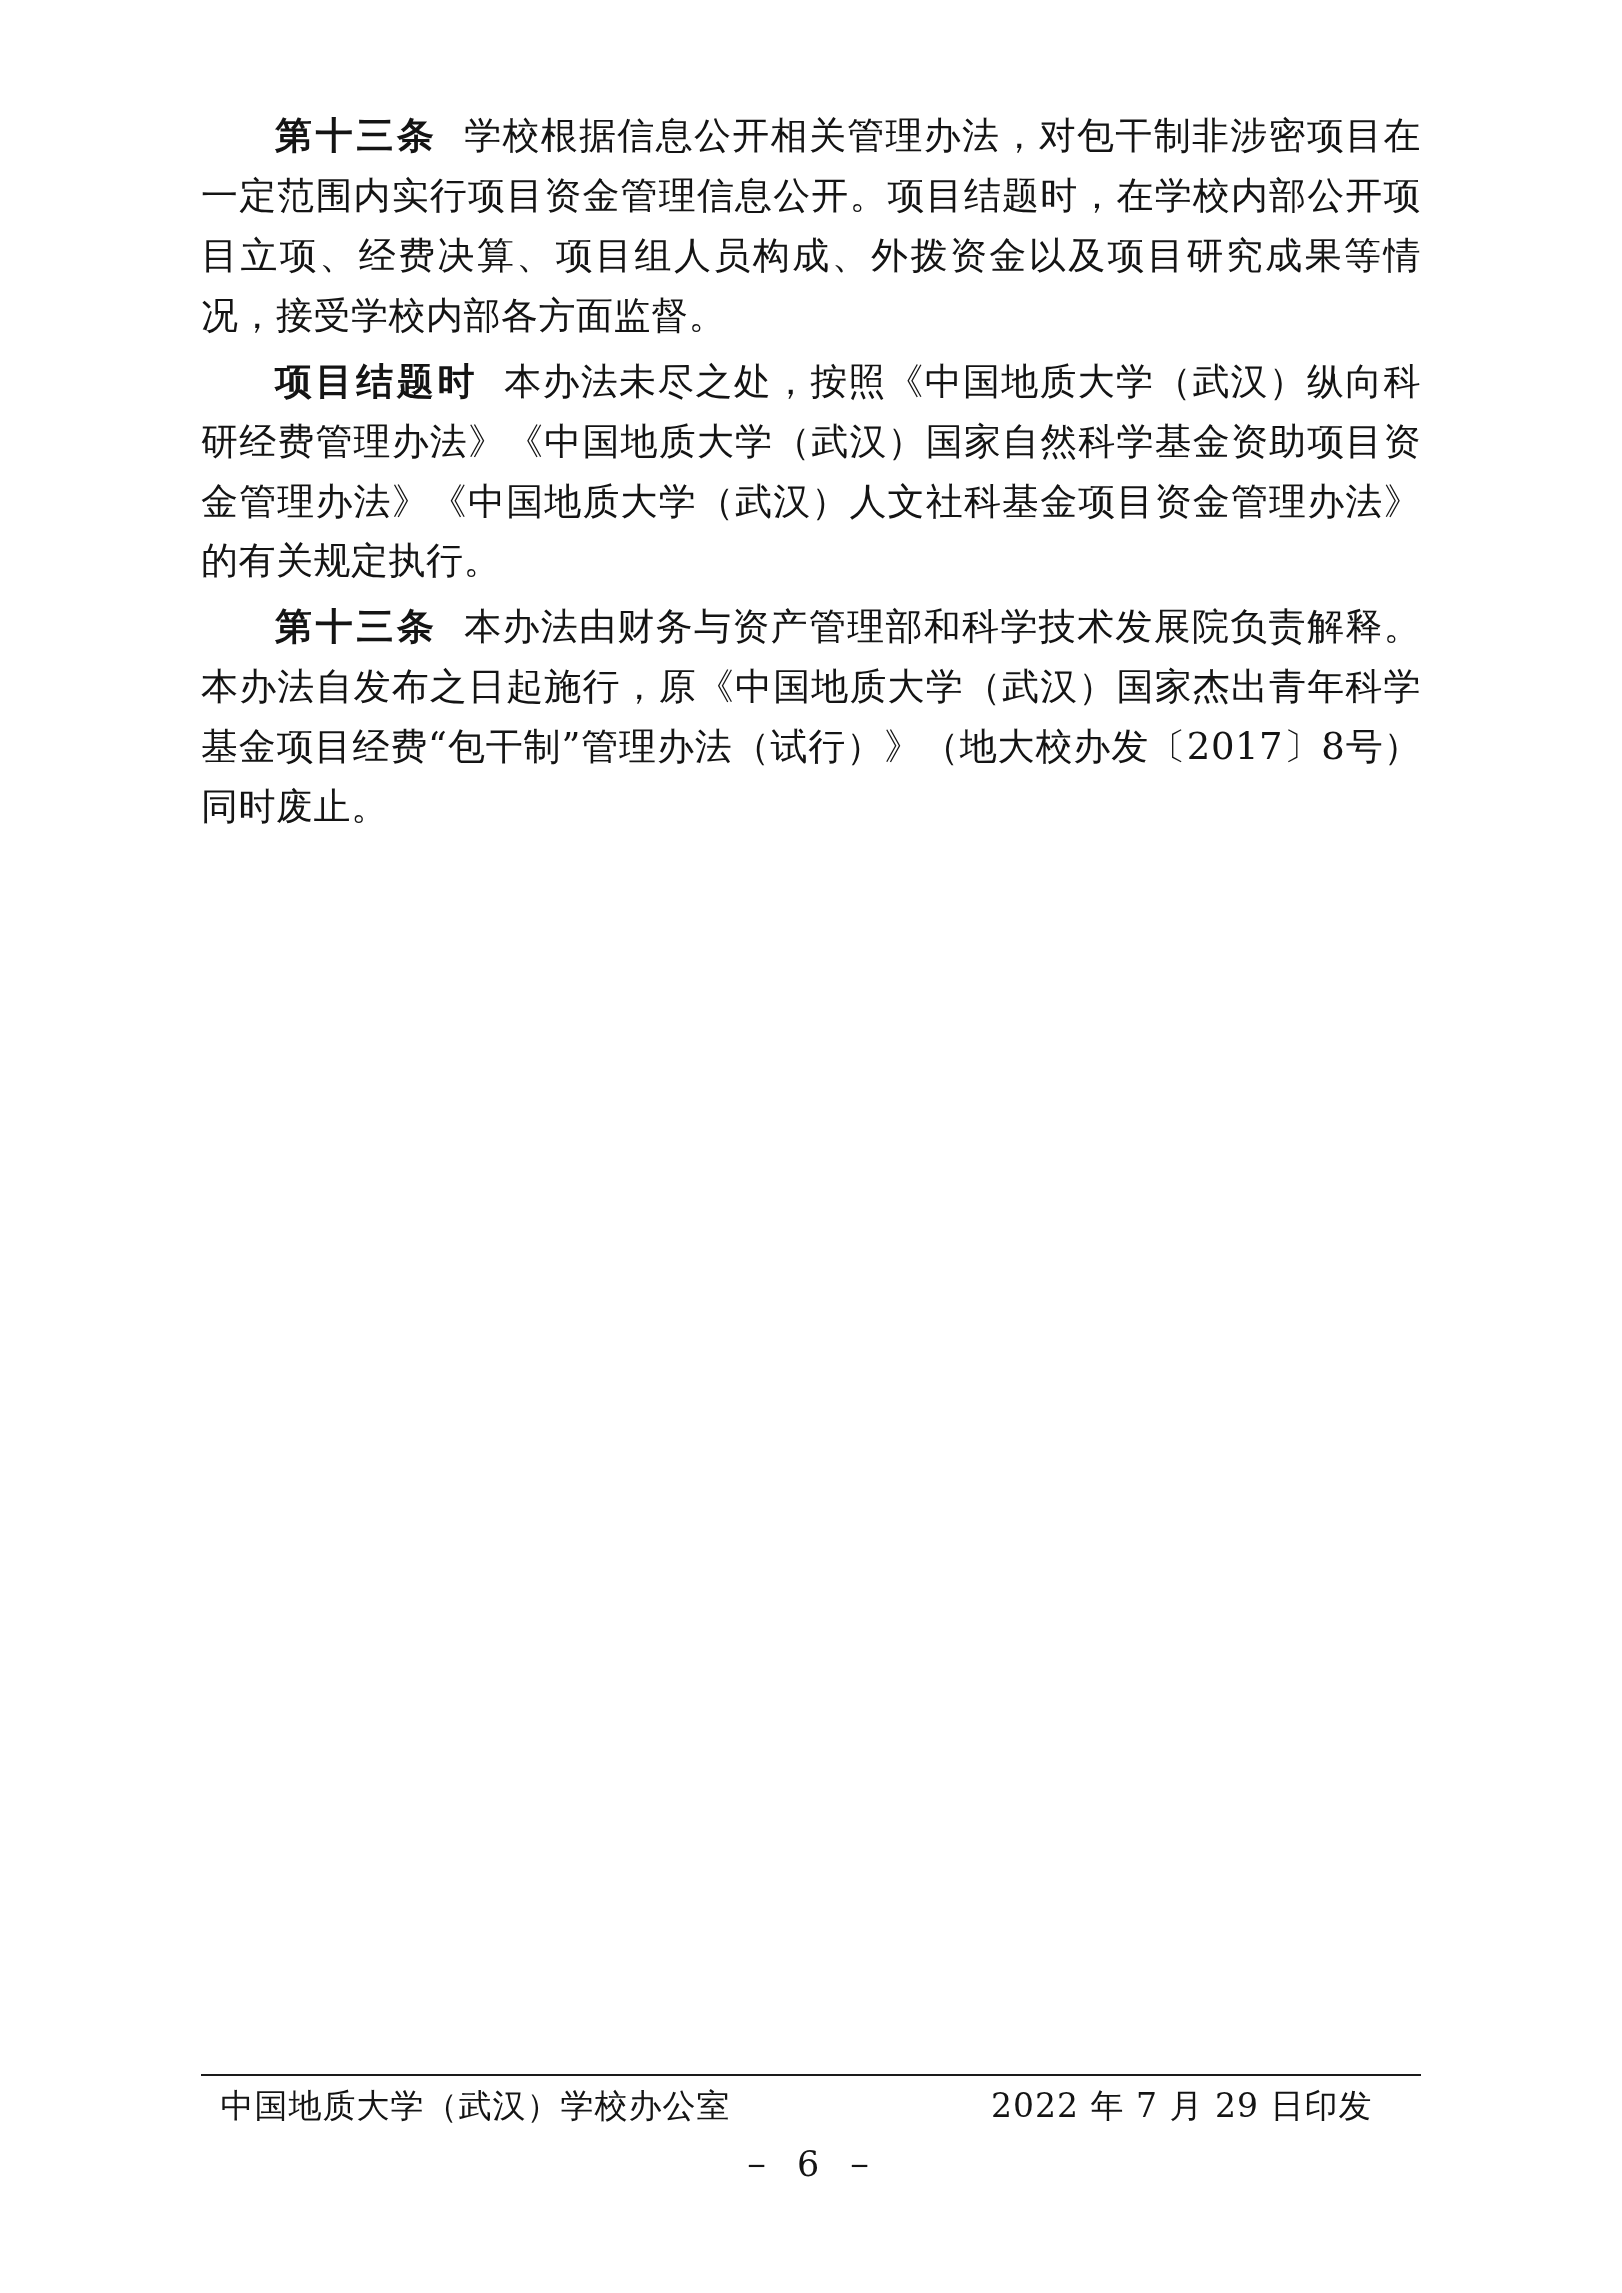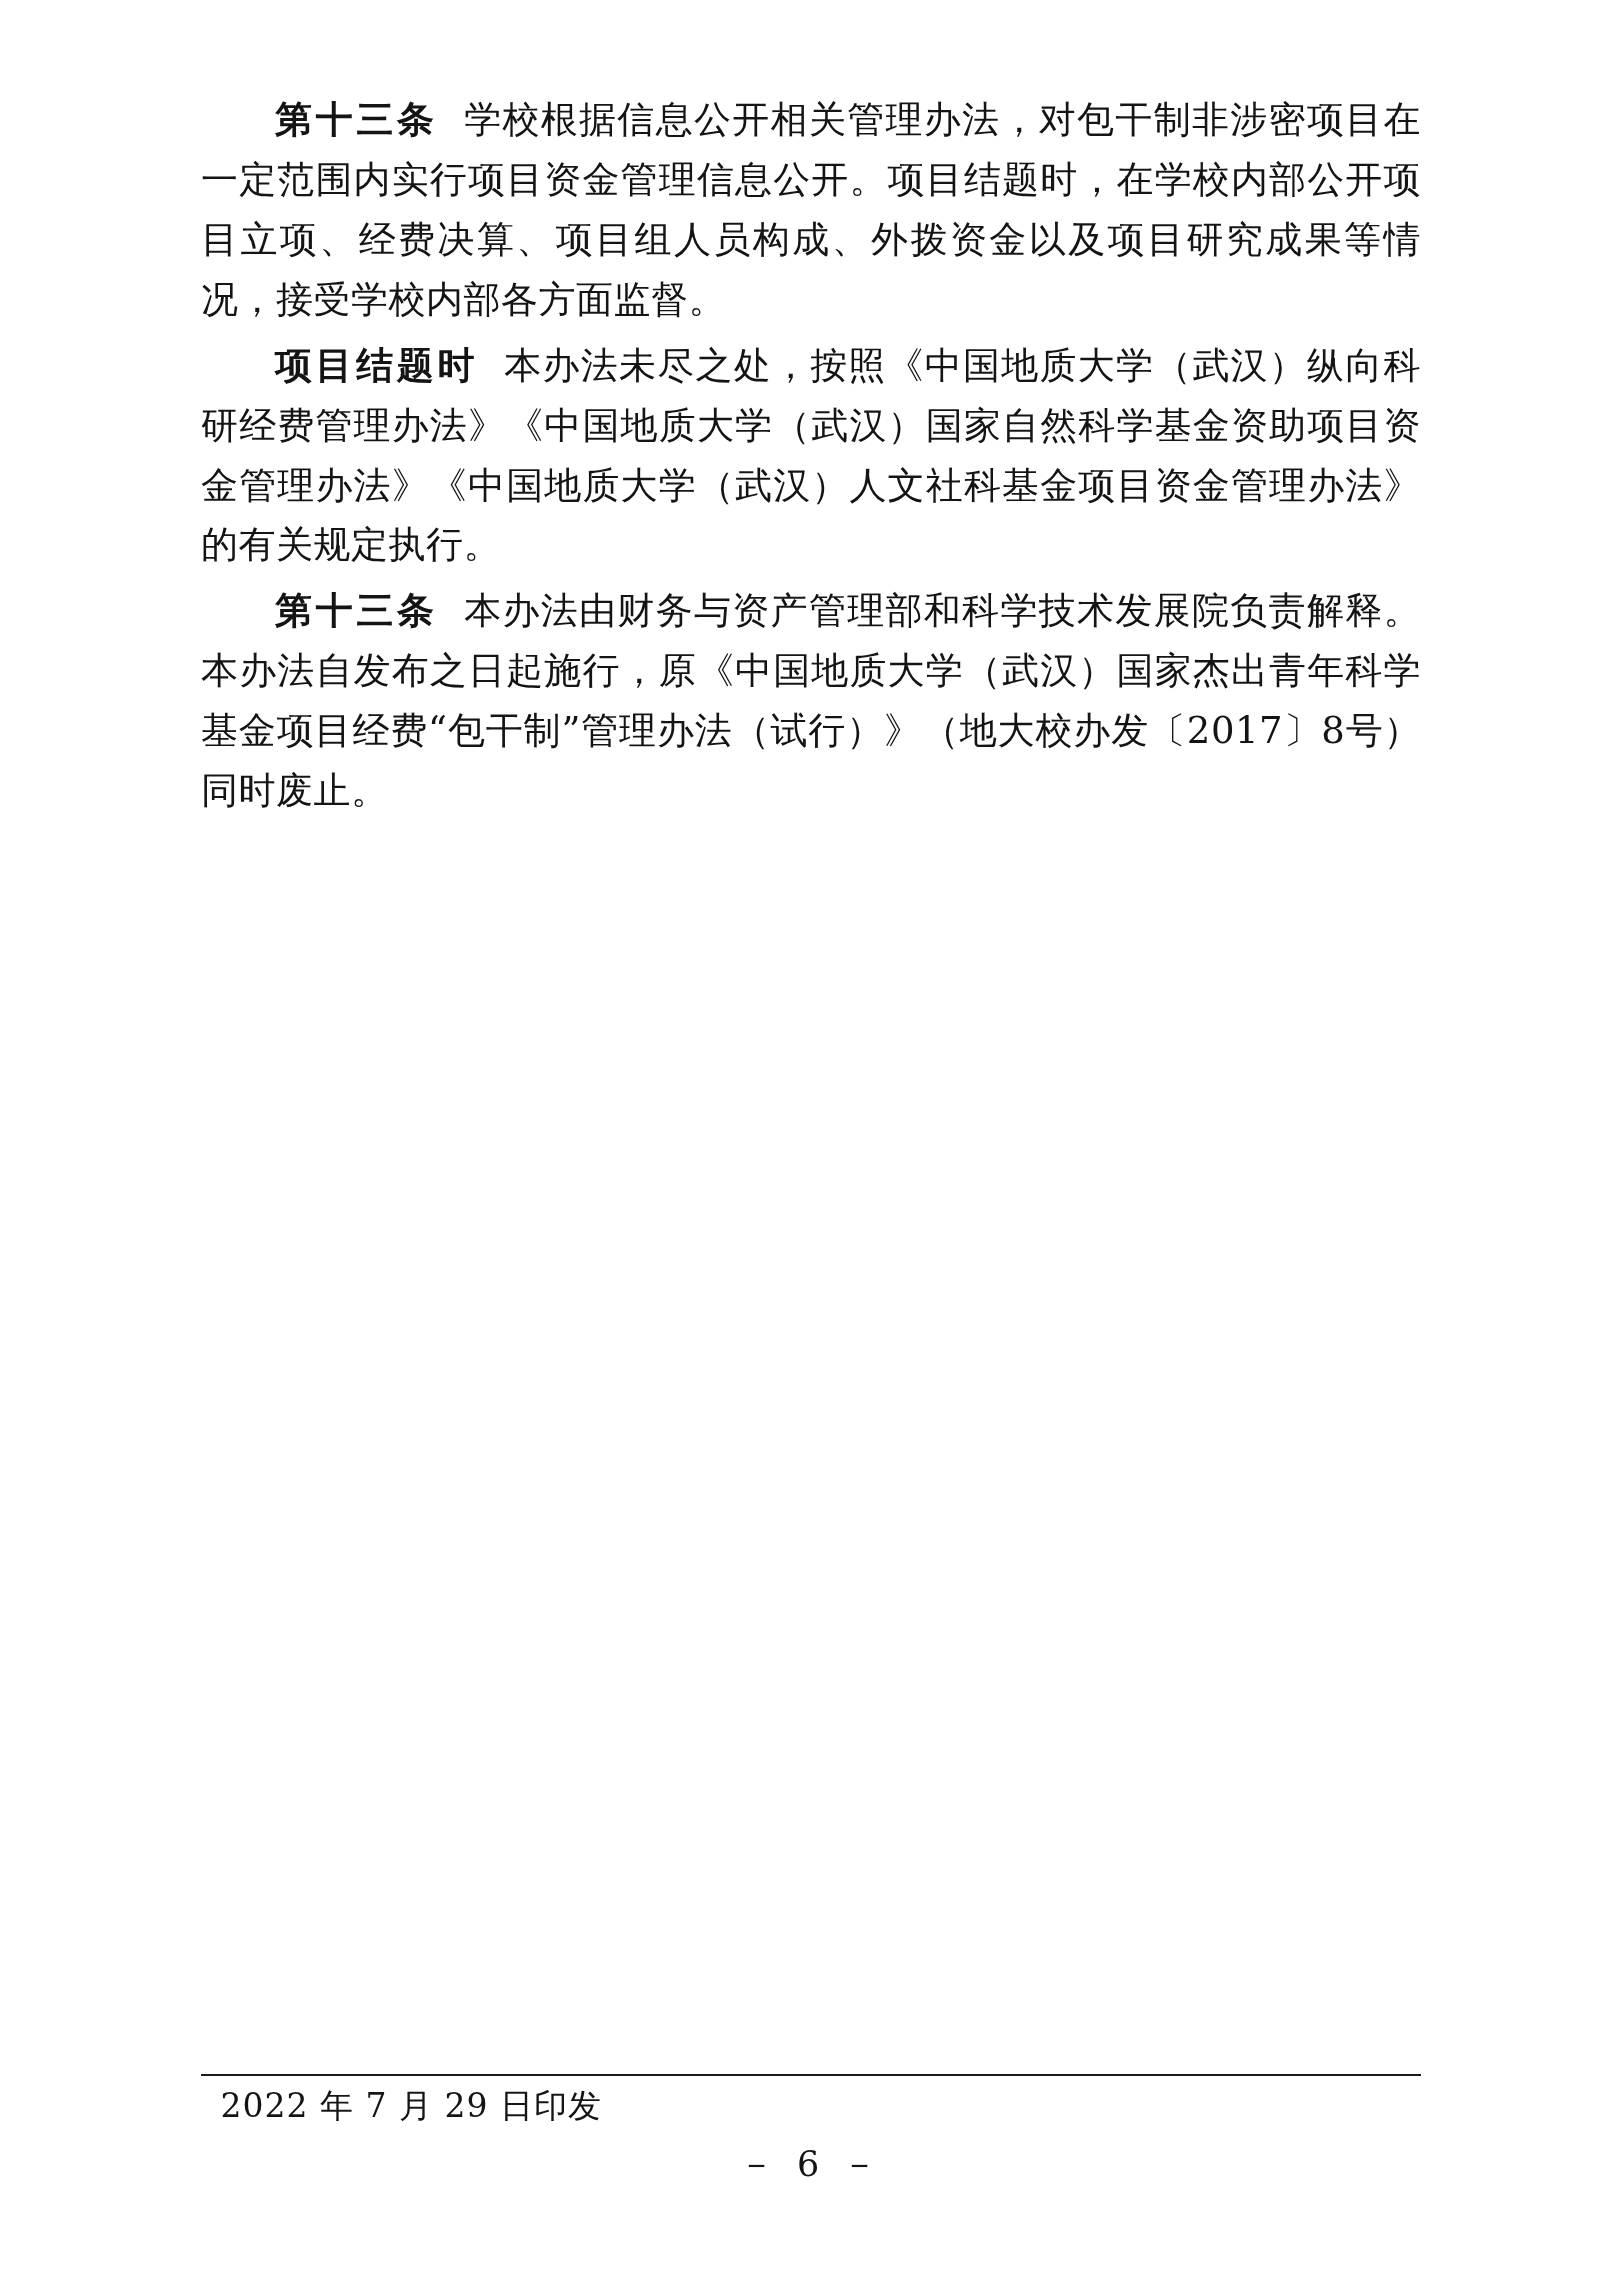--- a/index.html
+++ b/index.html
@@ -10,21 +10,21 @@
   body {
     width: 1622px;
     height: 2294px;
     font-family: "DejaVu Serif", serif;
     color: #1a1a1a;
     position: relative;
     overflow: hidden;
   }
   .page {
     position: absolute;
-    left: 0; top: 0;
+    left: 0; top: 16px;
     width: 1622px;
     height: 1756px;
     box-sizing: border-box;
     padding: 90px 201px 0 201px;
   }
   .body-text {
     font-family: "DejaVu Serif", serif;
     font-size: 37px;
     line-height: 1.62;
     letter-spacing: 0.5px;
@@ -103,18 +103,19 @@
       <span class="lead">第十三条</span><span class="gap"></span><span>本办法由财务与资产管理部和科学技术发展院负责解释。本办法自发布之日起施行，原《中国地质大学（武汉）国家杰出青年科学基金项目经费“包干制”管理办法（试行）》（地大校办发〔2017〕8号）同时废止。</span>
     </p>
 
   </div>
 
 </div>
 
 <div class="footer-wrap">
   <div class="footer-rule"></div>
   <div class="footer-row">
+    <span>中国地质大学（武汉）学校办公室</span>
     <span class="footer-right">2022 年 7 月 29 日印发</span>
   </div>
 </div>
 
 <div class="page-number">－ 6 －</div>
 
 
 </body></html>

